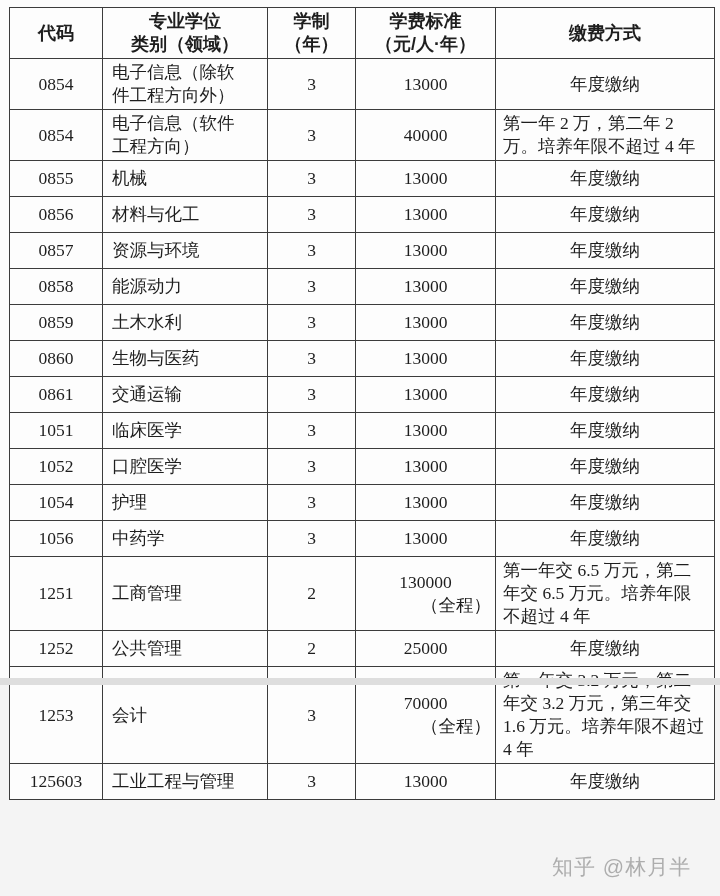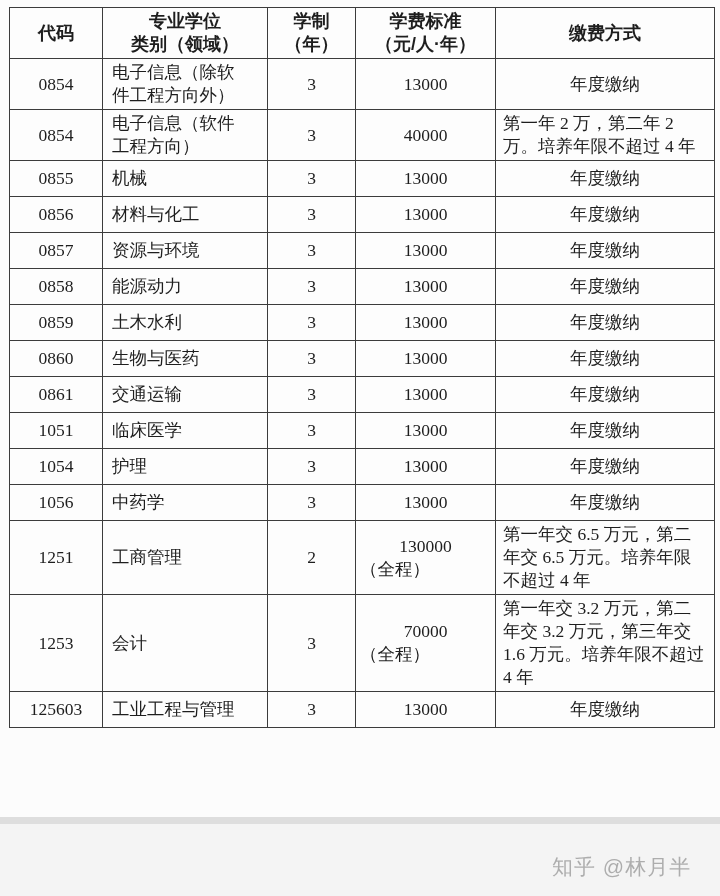--- a/index.html
+++ b/index.html
@@ -6,21 +6,21 @@
   html, body { margin: 0; padding: 0; }
   body {
     width: 720px; height: 896px;
     background: #f4f4f4;
     overflow: hidden;
     font-family: "Liberation Serif", "DejaVu Serif", serif;
     color: #1e1e1e;
   }
   .page {
     position: relative;
-    width: 720px; height: 824px;
+    width: 720px; height: 685px;
     background: #fcfcfc;
   }
   table.fee-table {
     position: absolute;
     left: 9px; top: 7px;
     width: 705px;
     border-collapse: collapse;
     table-layout: fixed;
     background: #fdfdfd;
   }
@@ -45,21 +45,21 @@
     height: 36px;
     text-align: center;
   }
   td.c-major {
     text-align: left;
     padding-left: 9px;
     padding-right: 20px;
   }
   td.c-payment { padding: 2px 7px; font-family: Liberation Serif, serif; }
   td.c-payment.long { text-align: left; }
-  .tuition-note { text-align: left; }
+  .tuition-note { text-align: right; }
   .watermark {
     position: absolute;
     left: 552px; top: 853px;
     font-family: "Liberation Sans", "DejaVu Sans", sans-serif;
     font-size: 21px;
     letter-spacing: 1px;
     color: rgba(150, 150, 150, 0.75);
     white-space: nowrap;
     z-index: 3;
     pointer-events: none;
@@ -211,20 +211,30 @@
     <td class="c-code">1051</td>
     <td class="c-major">临床医学</td>
     <td class="c-years">3</td>
     <td class="c-tuition">
       <div class="tuition-amount">13000</div>
 
     </td>
     <td class="c-payment">年度缴纳</td>
   </tr>
 
+  <tr>
+    <td class="c-code">1052</td>
+    <td class="c-major">口腔医学</td>
+    <td class="c-years">3</td>
+    <td class="c-tuition">
+      <div class="tuition-amount">13000</div>
+
+    </td>
+    <td class="c-payment">年度缴纳</td>
+  </tr>
 
 
   <tr>
     <td class="c-code">1054</td>
     <td class="c-major">护理</td>
     <td class="c-years">3</td>
     <td class="c-tuition">
       <div class="tuition-amount">13000</div>
 
     </td>
@@ -246,20 +256,30 @@
     <td class="c-code">1251</td>
     <td class="c-major">工商管理</td>
     <td class="c-years">2</td>
     <td class="c-tuition">
       <div class="tuition-amount">130000</div>
       <div class="tuition-note">（全程）</div>
     </td>
     <td class="c-payment long">第一年交 6.5 万元，第二年交 6.5 万元。培养年限不超过 4 年</td>
   </tr>
 
+  <tr>
+    <td class="c-code">1252</td>
+    <td class="c-major">公共管理</td>
+    <td class="c-years">2</td>
+    <td class="c-tuition">
+      <div class="tuition-amount">25000</div>
+
+    </td>
+    <td class="c-payment">年度缴纳</td>
+  </tr>
 
   <tr>
     <td class="c-code">1253</td>
     <td class="c-major">会计</td>
     <td class="c-years">3</td>
     <td class="c-tuition">
       <div class="tuition-amount">70000</div>
       <div class="tuition-note">（全程）</div>
     </td>
     <td class="c-payment long">第一年交 3.2 万元，第二年交 3.2 万元，第三年交 1.6 万元。培养年限不超过 4 年</td>

